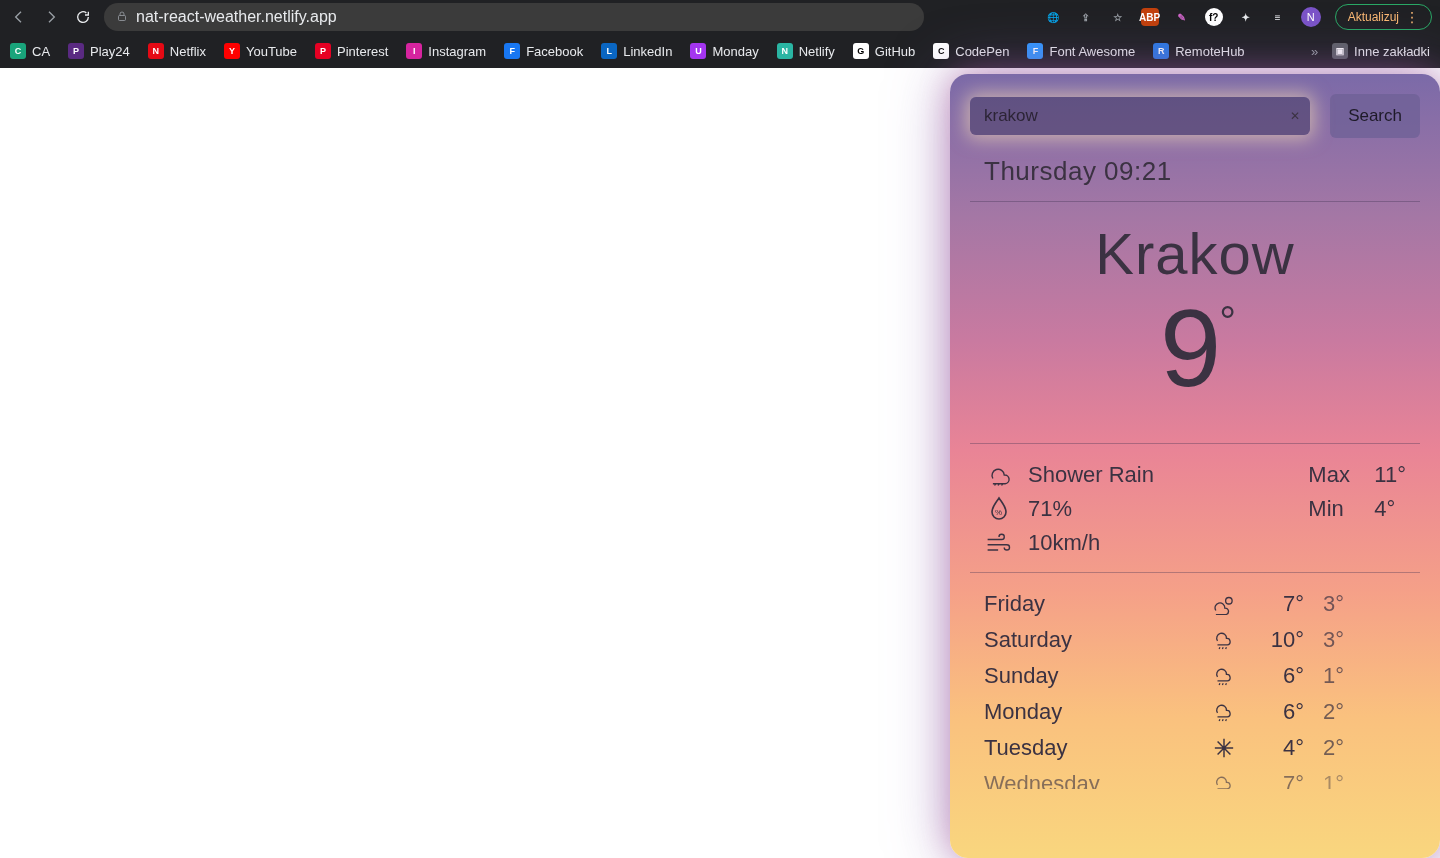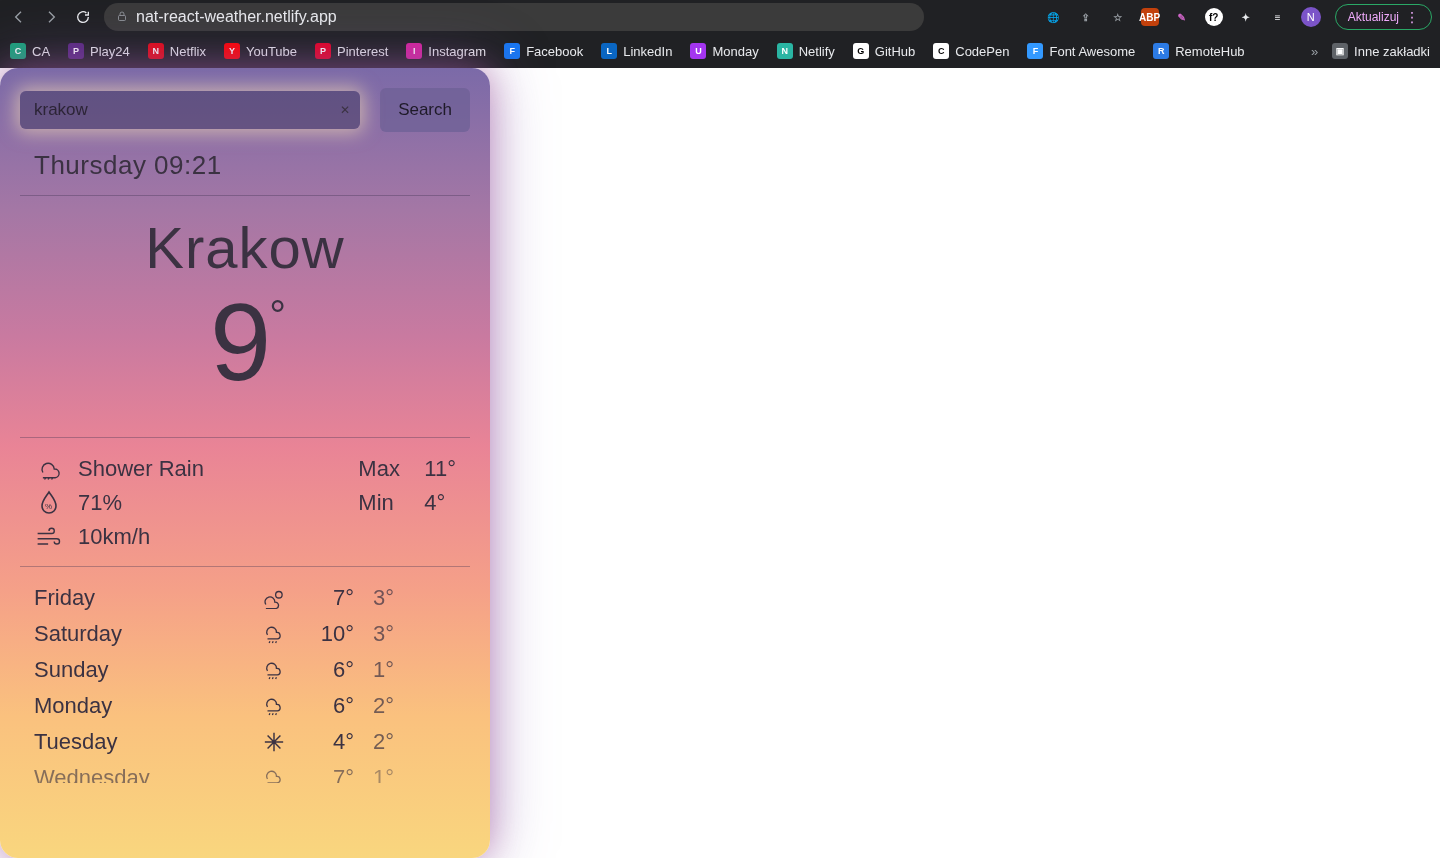--- a/index.html
+++ b/index.html
@@ -7,30 +7,30 @@
 
   
   .chrome { background: #202124; color: #e8eaed; }
   .addr-row { display: flex; align-items: center; height: 34px; padding: 0 8px; gap: 10px; }
   .nav-btn { width: 22px; height: 22px; display:flex; align-items:center; justify-content:center; color:#9aa0a6; cursor:pointer; }
   .nav-btn svg { width:16px; height:16px; stroke:currentColor; }
   .omnibox { flex: 0 0 820px; height: 28px; background:#3b3b3b; border-radius:14px; display:flex; align-items:center; padding:0 12px; gap:8px; font-size:16px; color:#e8eaed; }
   .omnibox .lock { color:#9aa0a6; }
   .addr-right { margin-left:auto; display:flex; align-items:center; gap:14px; }
   .ext-ico { width:18px; height:18px; border-radius:4px; display:flex; align-items:center; justify-content:center; font-size:10px; font-weight:700; color:#fff; }
-  .update-btn { border:1px solid #2aa866; color:#f0abfc; border-radius:16px; font-size:12px; padding:4px 12px; display:flex; align-items:center; gap:6px; }
+  .update-btn { border:1px solid #2aa866; color:#fdba74; border-radius:16px; font-size:12px; padding:4px 12px; display:flex; align-items:center; gap:6px; }
   .avatar { width:20px; height:20px; border-radius:50%; background:#7b54c8; color:#fff; display:flex; align-items:center; justify-content:center; font-size:11px; }
 
   .bm-row { display:flex; align-items:center; height:34px; padding:0 10px; gap:18px; font-size:13px; }
   .bm { display:flex; align-items:center; gap:6px; color:#e8eaed; cursor:pointer; }
   .bm .ico { width:16px; height:16px; border-radius:3px; display:flex; align-items:center; justify-content:center; font-size:9px; font-weight:700; color:#fff; }
   .bm-right { margin-left:auto; display:flex; align-items:center; gap:14px; }
 
   
-  .page { background:#fff; height:calc(858px - 68px); display:flex; justify-content:flex-start; }
+  .page { background:#fff; height:calc(858px - 68px); display:flex; justify-content:flex-end; padding-top:6px; }
   .card {
     width: 490px;
     border-radius: 18px;
     padding: 20px 20px 0 20px;
     background: linear-gradient(180deg,#7b6aa8 0%, #a477a5 18%, #c97aa0 34%, #e98496 48%, #f5a088 66%, #fac17e 82%, #f9d67e 100%);
     box-shadow: 0 0 60px rgba(124,88,168,.55), 0 0 30px rgba(200,90,150,.4);
     color:#3b3242;
     font-weight:300;
   }
 

